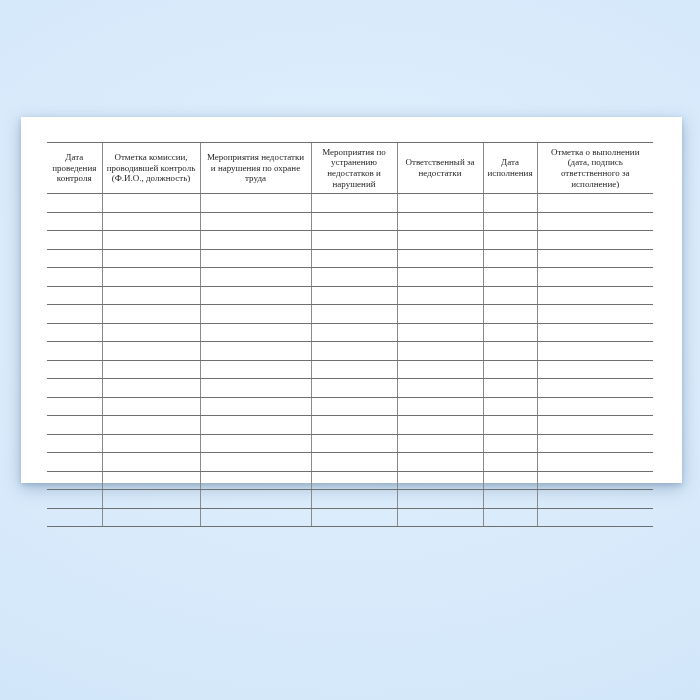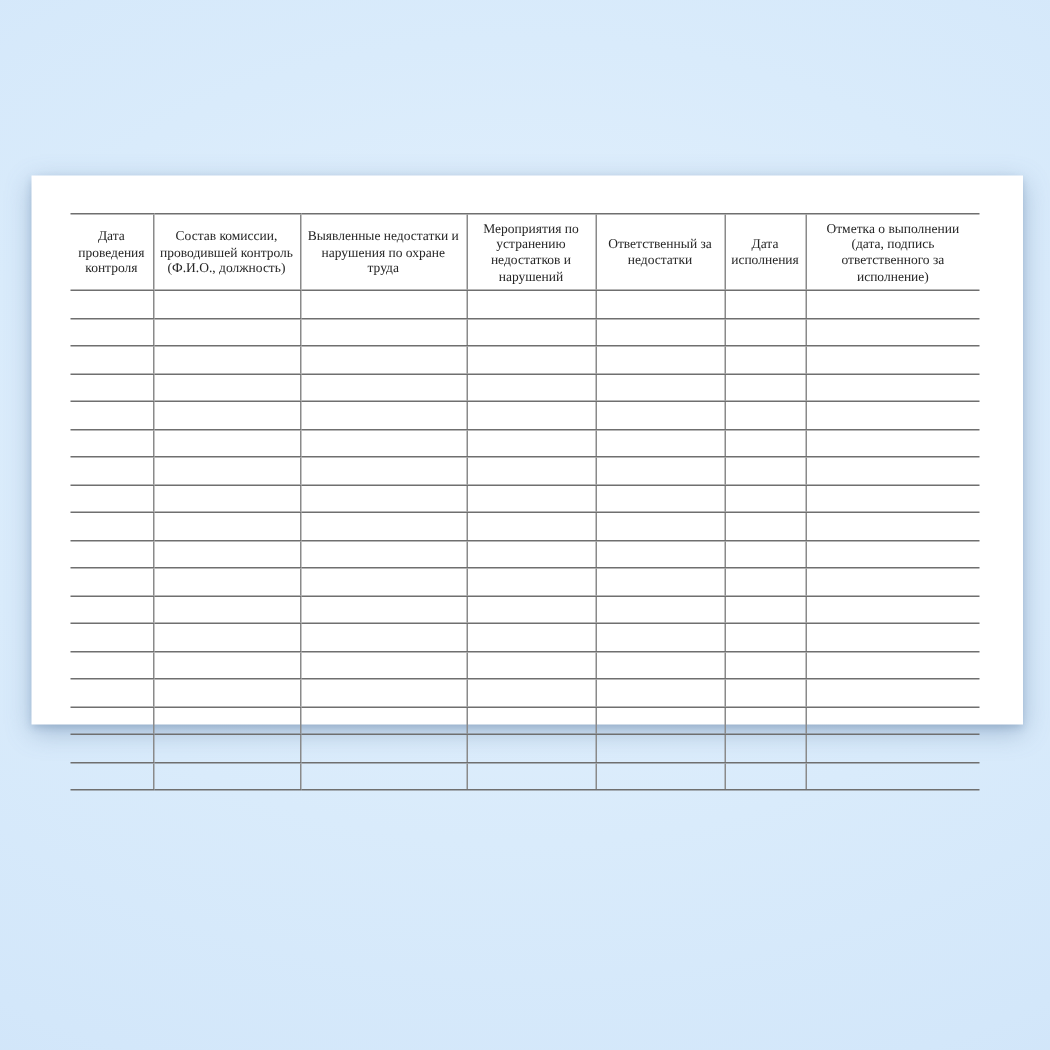--- a/index.html
+++ b/index.html
@@ -80,22 +80,22 @@
           <col class="c2">
           <col class="c3">
           <col class="c4">
         <col class="c5">
           <col class="c6">
           <col class="c7">
       </colgroup>
       <thead>
         <tr>
             <th>Дата проведения контроля</th>
-            <th>Состав комиссии, проводившей контроль (Ф.И.О., должность)</th>
-            <th>Выявленные недостатки и нарушения по охране труда</th>
+            <th>Отметка комиссии, проводившей контроль (Ф.И.О., должность)</th>
+            <th>Мероприятия недостатки и нарушения по охране труда</th>
             <th>Мероприятия по устранению недостатков и нарушений</th>
             <th>Ответственный за недостатки</th>
             <th>Дата исполнения</th>
             <th>Отметка о выполнении (дата, подпись ответственного за исполнение)</th>
           </tr>
       </thead>
       <tbody>
           <tr>
             <td></td>
             <td></td>

